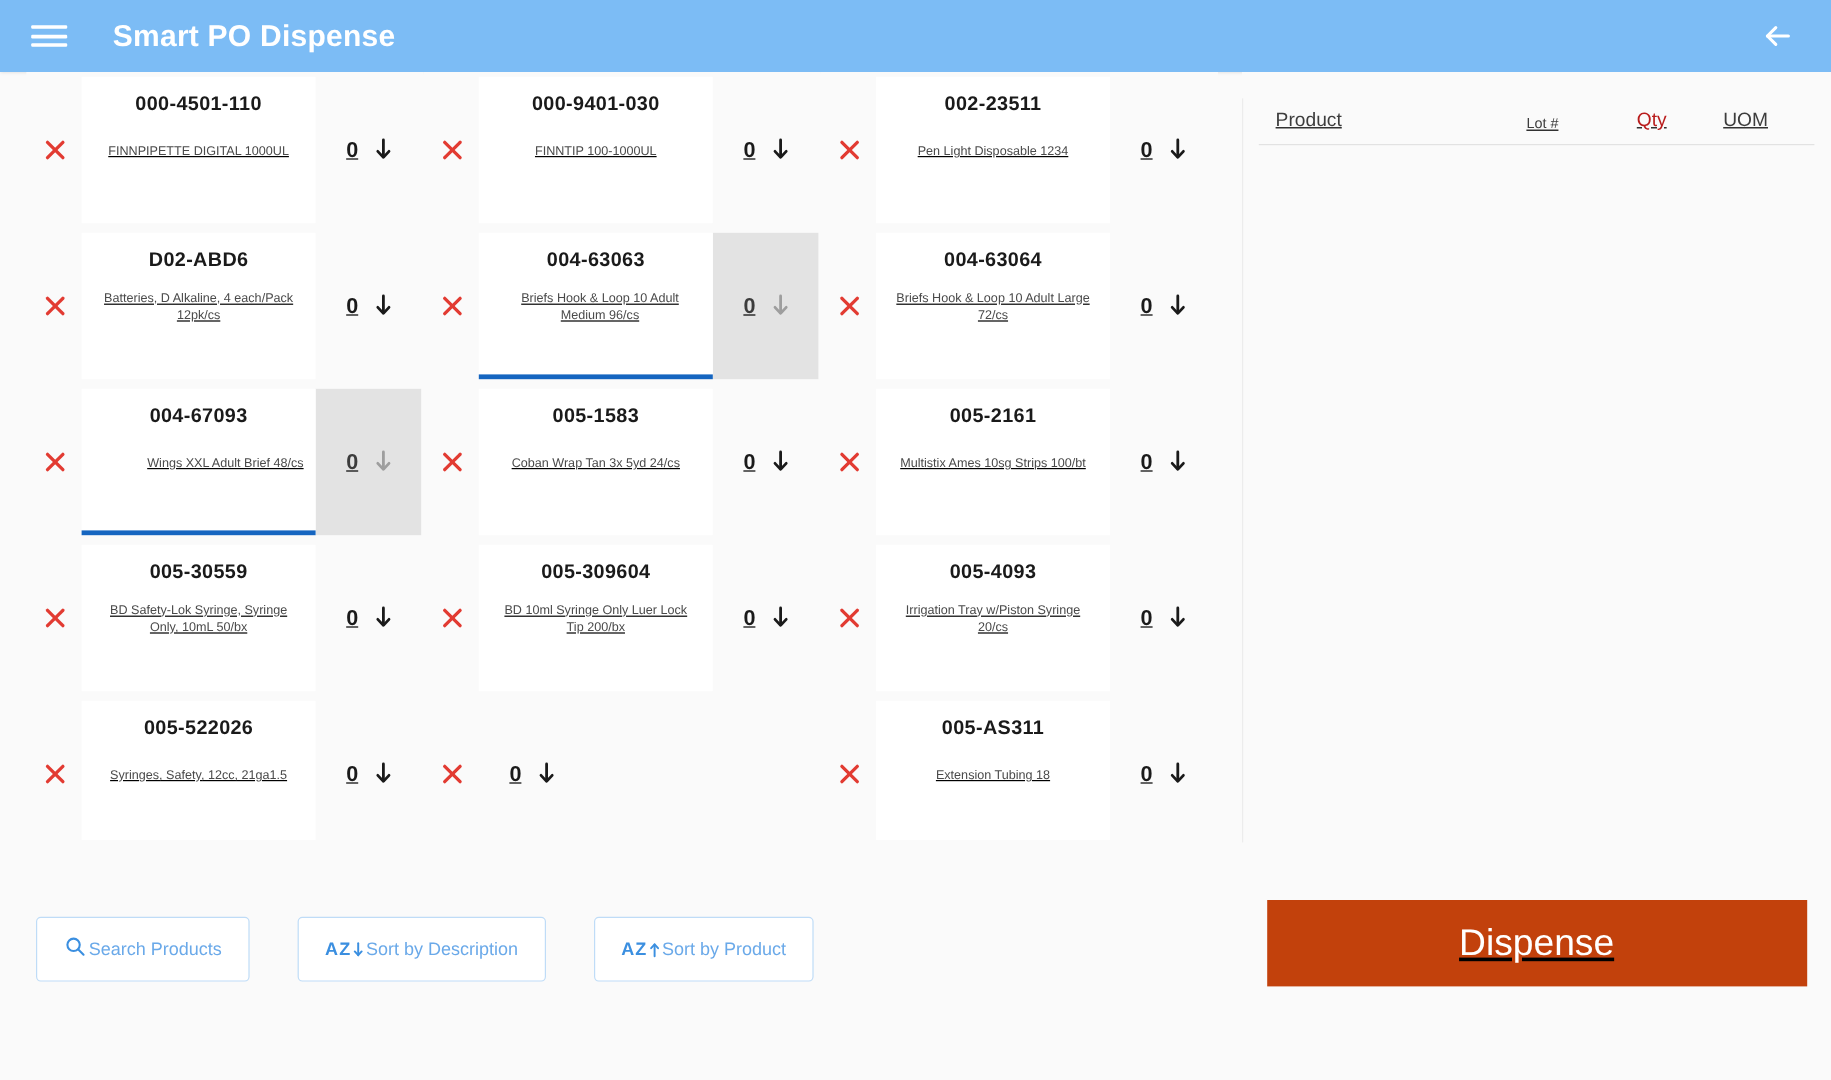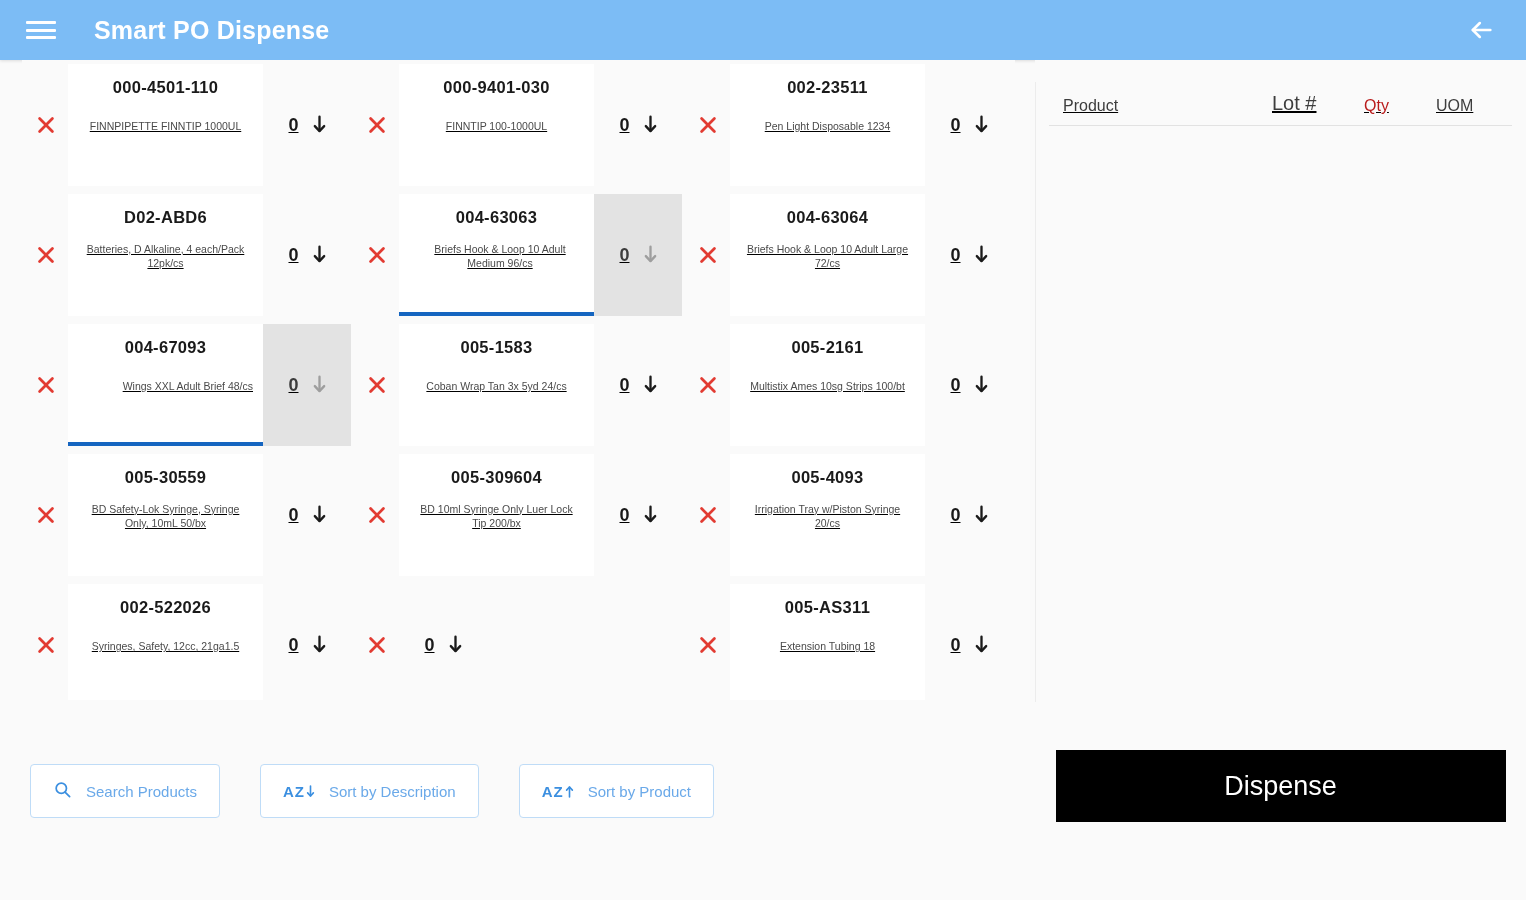--- a/index.html
+++ b/index.html
@@ -110,21 +110,21 @@
     height: 182px;
     display: flex; align-items: center;
     padding-left: 30px; gap: 40px;
   }
   .tool-btn {
     height: 54px;
     border: 1px solid #bfdcf7;
     border-radius: 4px;
     background: #ffffff;
     display: flex; align-items: center;
-    gap: 14px; padding: 4px 22px;
+    gap: 2px; padding: 4px 22px;
     cursor: pointer;
   }
   .tool-btn .tlabel {
     font-size: 15px; color: #6aa9e9; font-weight: 400;
     white-space: nowrap;
   }
   .az-icon {
     font-size: 15px; font-weight: 700; color: #3b8fe0;
     display: flex; align-items: center; gap: 1px;
   }
@@ -138,33 +138,33 @@
     position: relative;
     gap: 12px;
   }
   .cart-header {
     display: flex; align-items: flex-end;
     padding: 24px 14px 10px 14px;
     border-bottom: 1px solid #e2e2e2;
     margin-top: 8px;
   }
   .ch-product { flex: 1 1 auto; font-size: 16px; color: #3d3d3d; }
-  .ch-lot { width: 92px; text-align: left; font-size: 20px; color: #3d3d3d; }
+  .ch-lot { width: 92px; text-align: left; font-size: 12px; color: #3d3d3d; }
   .ch-qty  { width: 72px; text-align: left; font-size: 16px; color: #b91c1c; }
   .ch-uom  { width: 62px; text-align: left; font-size: 16px; color: #3d3d3d; }
   .cart-body { flex: 1 1 auto; }
   .dispense-wrap {
     padding: 0 0 60px 0;
     display: flex; align-items: center; justify-content: center;
   }
   .dispense-btn {
     width: 450px; height: 72px;
-    background: #000000;
+    background: #c2410c;
     color: #ffffff;
-    font-size: 27px; font-weight: 400;
+    font-size: 31px; font-weight: 400;
     display: flex; align-items: center; justify-content: center;
     cursor: pointer; border: none;
     font-family: "Liberation Sans", sans-serif;
   }
   .divider-v {
     position: absolute; left: 0; top: 22px; bottom: 180px;
     width: 1px; background: #ececec;
   }
 </style>
 </head>
@@ -192,21 +192,21 @@
       <div class="grid" id="product-grid">
           <div class="cell">
             <div class="del-btn">
               <svg width="22" height="22" viewBox="0 0 24 24" fill="none" stroke="#e23b32" stroke-width="3" stroke-linecap="round">
                 <line x1="5" y1="5" x2="19" y2="19"></line>
                 <line x1="19" y1="5" x2="5" y2="19"></line>
               </svg>
             </div>
             <div class="card">
               <div class="card-code">000-4501-110</div>
-              <div class="card-desc">FINNPIPETTE FINNTIP 1000UL</div>
+              <div class="card-desc">FINNPIPETTE DIGITAL 1000UL</div>
             </div>
             <div class="stepper">
               <div class="qty">0</div>
               <div class="down-arrow">
                 <svg width="17" height="20" viewBox="0 0 12 18" fill="none" stroke="#1a1a1a" stroke-width="2.1" stroke-linecap="round" stroke-linejoin="round">
                   <line x1="6" y1="1.5" x2="6" y2="14"></line>
                   <polyline points="1.8,10 6,14.5 10.2,10"></polyline>
                 </svg>
               </div>
             </div>
@@ -443,21 +443,21 @@
             </div>
           </div>
           <div class="cell">
             <div class="del-btn">
               <svg width="22" height="22" viewBox="0 0 24 24" fill="none" stroke="#e23b32" stroke-width="3" stroke-linecap="round">
                 <line x1="5" y1="5" x2="19" y2="19"></line>
                 <line x1="19" y1="5" x2="5" y2="19"></line>
               </svg>
             </div>
             <div class="card">
-              <div class="card-code">002-522026</div>
+              <div class="card-code">005-522026</div>
               <div class="card-desc">Syringes, Safety, 12cc, 21ga1.5</div>
             </div>
             <div class="stepper">
               <div class="qty">0</div>
               <div class="down-arrow">
                 <svg width="17" height="20" viewBox="0 0 12 18" fill="none" stroke="#1a1a1a" stroke-width="2.1" stroke-linecap="round" stroke-linejoin="round">
                   <line x1="6" y1="1.5" x2="6" y2="14"></line>
                   <polyline points="1.8,10 6,14.5 10.2,10"></polyline>
                 </svg>
               </div>

